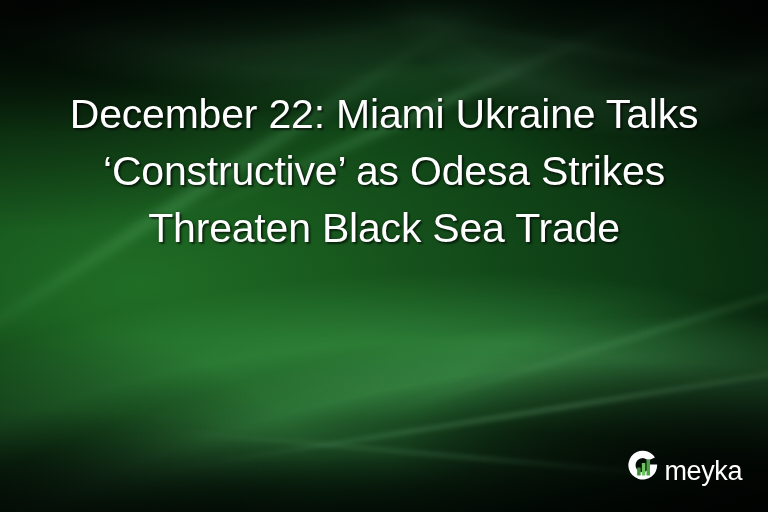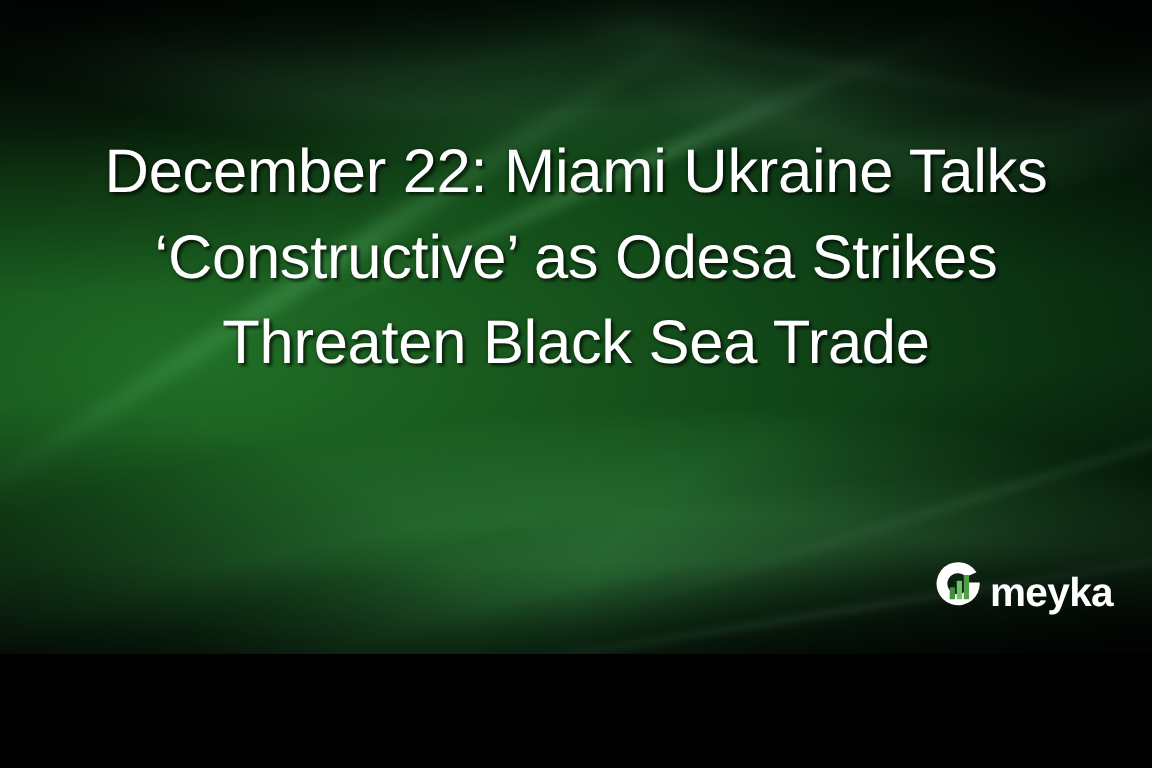--- a/index.html
+++ b/index.html
@@ -7,21 +7,21 @@
     padding: 0;
     background: #000;
   }
   body {
     font-family: "Liberation Sans", sans-serif;
   }
 
   #card {
     position: relative;
     width: 768px;
-    height: 436px;
+    height: 512px;
     overflow: hidden;
     background: #14532d;
   }
 
   
   .bg-layer {
     position: absolute;
     inset: 0;
     pointer-events: none;
   }
@@ -197,21 +197,21 @@
   }
   #logo-mark {
     width: 36px;
     height: 36px;
     display: block;
     flex: 0 0 auto;
   }
   #logo-word {
     color: #ffffff;
     font-size: 27px;
-    font-weight: 700;
+    font-weight: 400;
     letter-spacing: -0.4px;
     line-height: 1;
     margin-left: -2px;
     margin-top: 11px;
   }
 </style>
 </head>
 <body>
 
 <div id="card">

